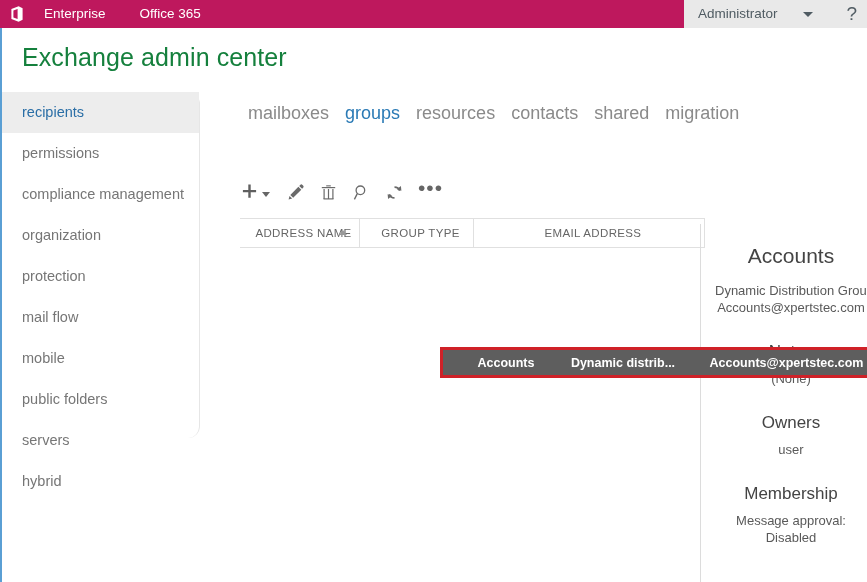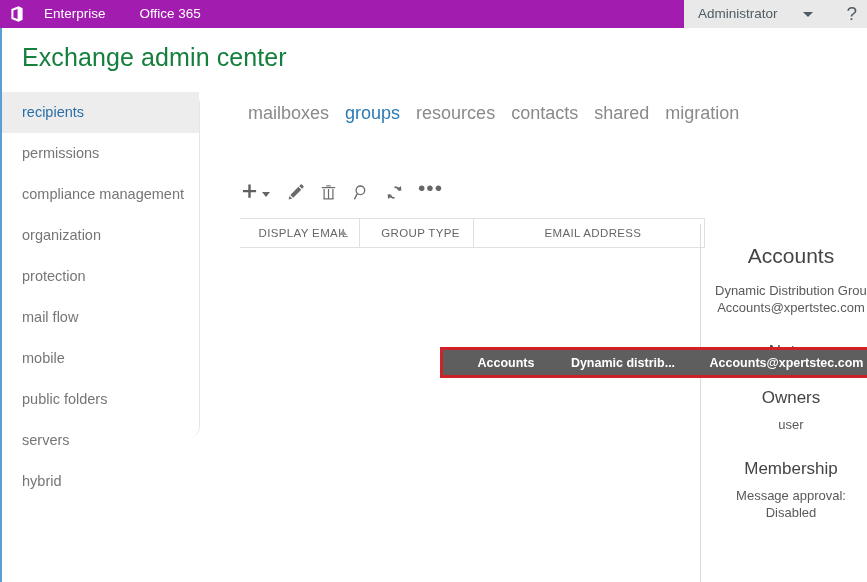--- a/index.html
+++ b/index.html
@@ -17,21 +17,21 @@
     color: #333333;
     position: relative;
   }
 
   
   #suite-bar {
     position: absolute;
     top: 0; left: 0;
     width: 867px;
     height: 28px;
-    background: #a21caf;
+    background: #be185d;
     display: flex;
     z-index: 20;
   }
   #suite-logo {
     width: 34px;
     height: 28px;
     display: flex;
     align-items: center;
     justify-content: center;
     flex: 0 0 auto;
@@ -413,21 +413,21 @@
         <path d="M15.9 3.0l.5 4.7-4.6-1.4z" fill="#6a6a6a"></path>
         <path d="M9.5 15.8A6.3 6.3 0 0 1 3.5 11.4l1.7-.5A4.5 4.5 0 0 0 9.5 14z" fill="#6a6a6a"></path>
         <path d="M3.1 16.0l-.5-4.7 4.6 1.4z" fill="#6a6a6a"></path>
       </svg>
     </div>
     <div class="tool-btn" id="tool-more">•••</div>
   </div>
 
   <div id="table-head">
     <div class="th" id="th-display">
-      <span>DISPLAY EMAIL</span>
+      <span>ADDRESS NAME</span>
       <span class="sort-arrow"></span>
     </div>
     <div class="th" id="th-type">
       <span>GROUP TYPE</span>
     </div>
     <div class="th" id="th-email">
       <span>EMAIL ADDRESS</span>
     </div>
   </div>
 
@@ -437,20 +437,21 @@
     <div class="td" id="td-email">Accounts@xpertstec.com</div>
   </div>
   <div id="row-annot"></div>
 
   <div id="detail-pane">
     <div id="detail-title">Accounts</div>
     <div class="detail-line" id="detail-type">Dynamic Distribution Group</div>
     <div class="detail-line">Accounts@xpertstec.com</div>
 
     <div class="detail-section">Notes</div>
+    <div class="detail-value">(None)</div>
 
     <div class="detail-section">Owners</div>
     <div class="detail-value">user</div>
 
     <div class="detail-section">Membership</div>
     <div class="detail-value wrap">Message approval: Disabled</div>
   </div>
 
 </div>
 

